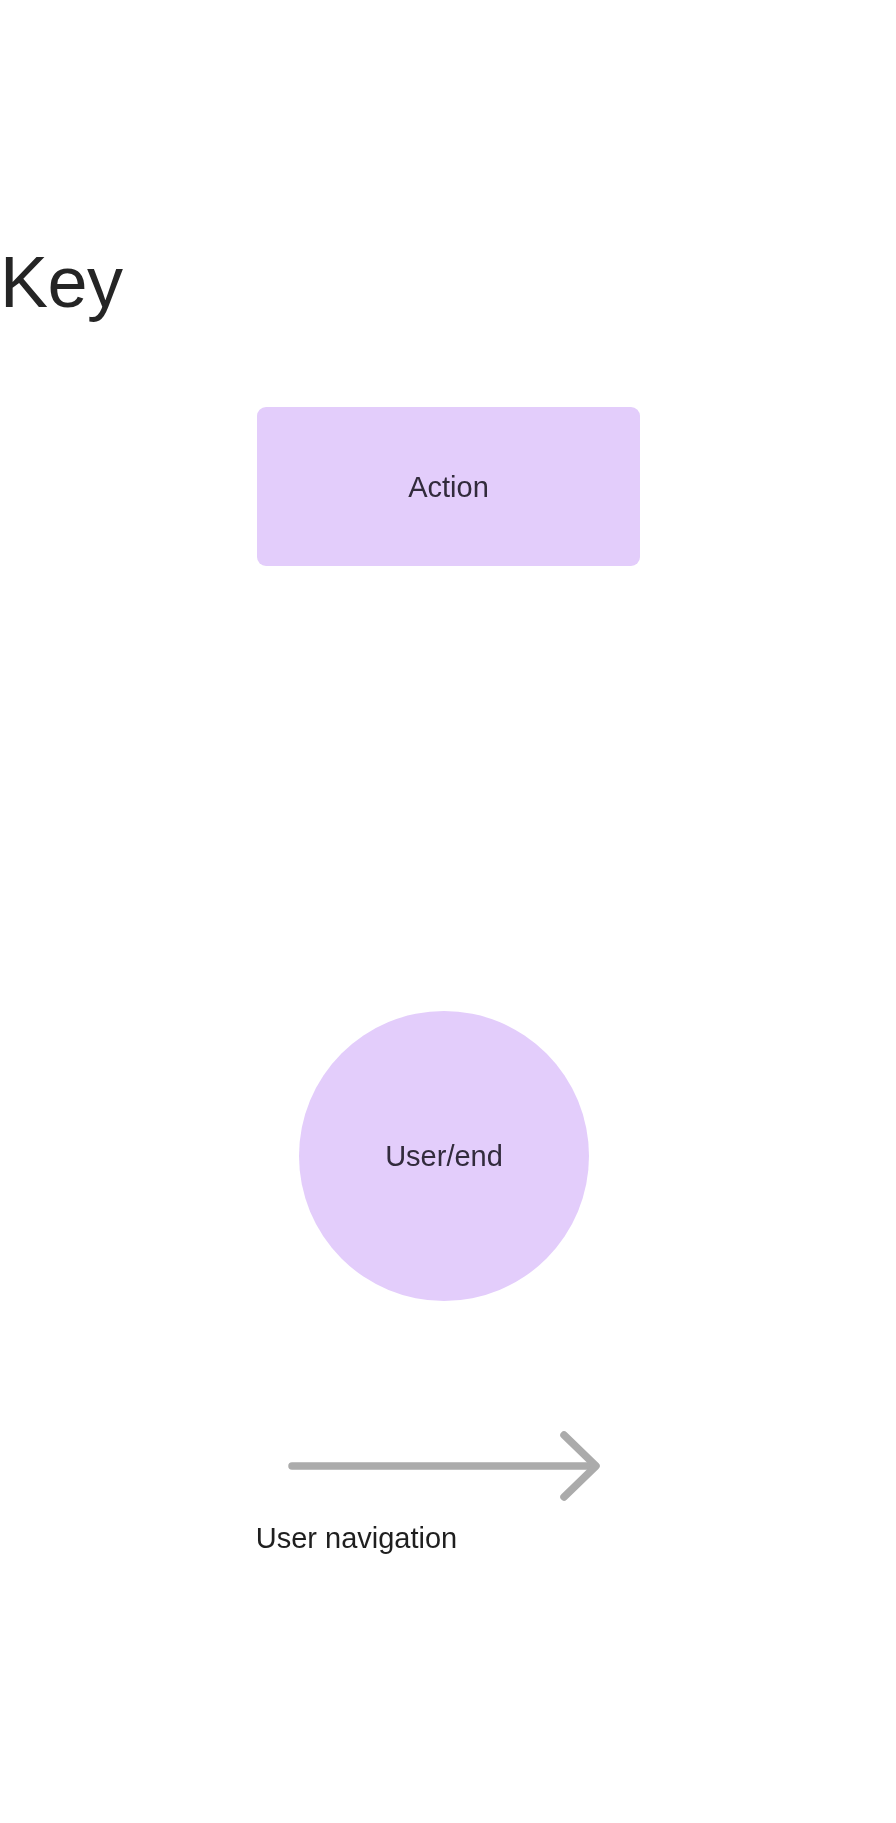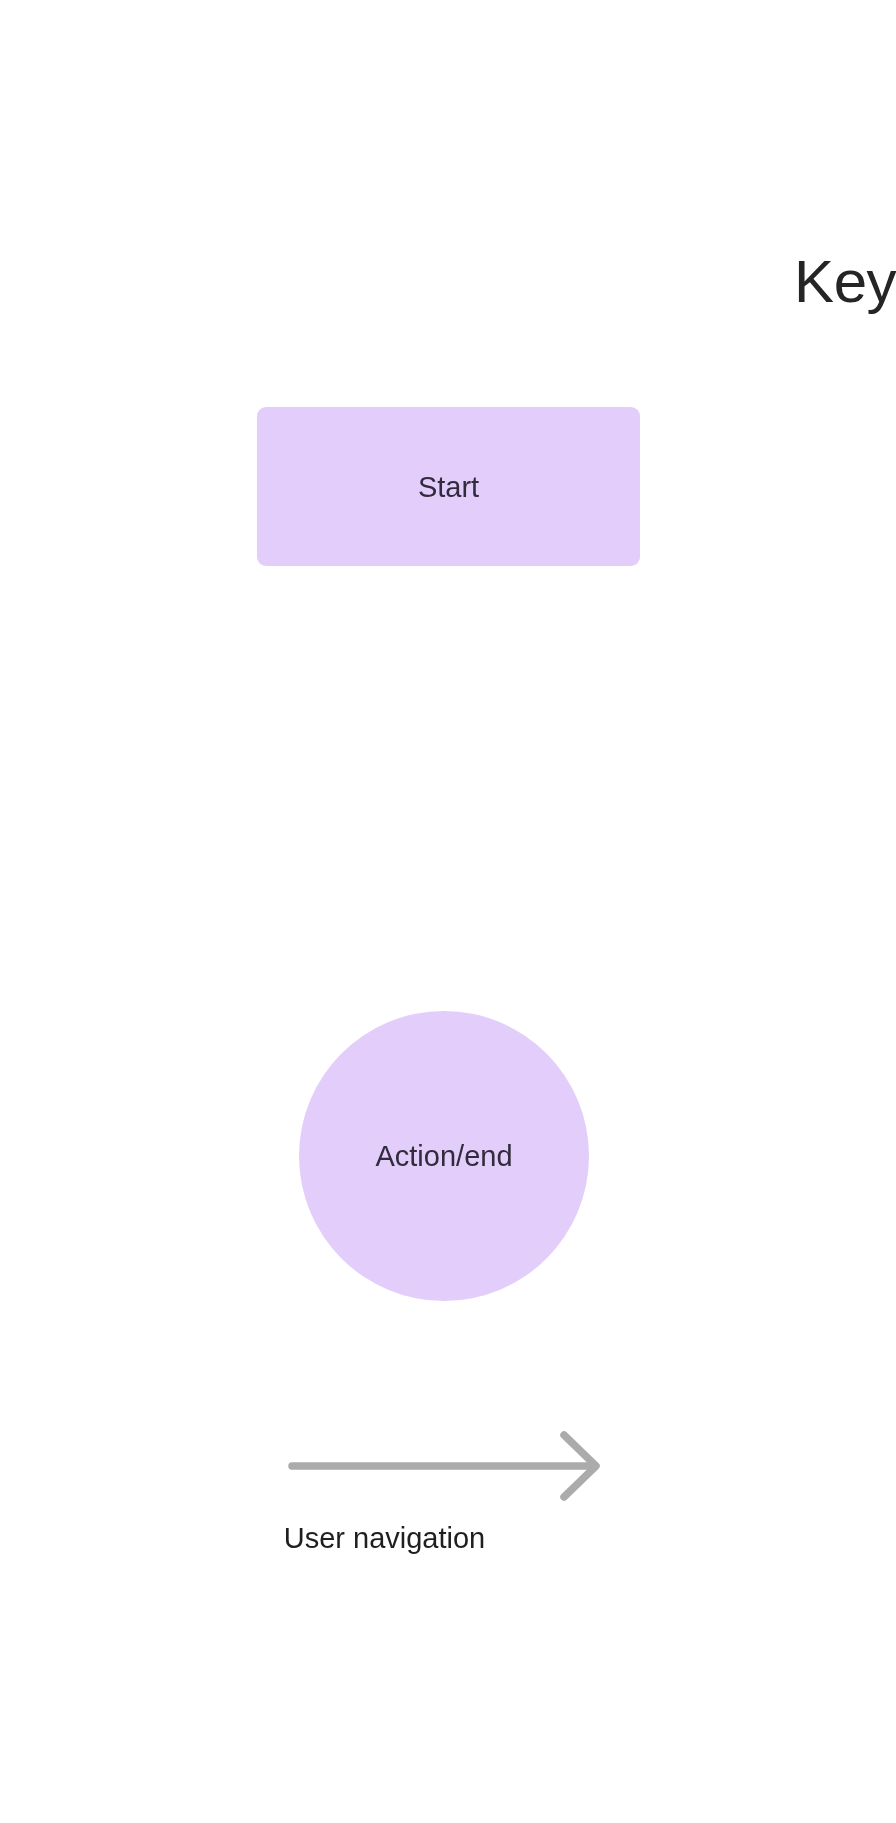--- a/index.html
+++ b/index.html
@@ -19,22 +19,22 @@
     background: #ffffff;
     overflow: hidden;
   }
 
   
   #page-title {
     position: absolute;
     left: 0;
     top: 238px;
     width: 896px;
-    text-align: right;
-    font-size: 60px;
+    text-align: left;
+    font-size: 72px;
     line-height: 88px;
     font-weight: 400;
     color: #252525;
     letter-spacing: -0.5px;
     white-space: nowrap;
   }
 
   
   .shape-label {
     position: relative;
@@ -116,37 +116,36 @@
   }
   #navigation-label {
     margin-top: 6px;
     width: 713px;
     text-align: center;
     font-size: 29px;
     line-height: 36px;
     font-weight: 400;
     color: #1f1f1f;
     white-space: nowrap;
-    margin-left: 28px;
   }
 </style>
 </head>
 <body>
 
 <div id="canvas">
 
   <div id="page-title">Key</div>
 
   <div id="action-node">
-    <span class="shape-label">Start</span>
+    <span class="shape-label">Action</span>
   </div>
 
 
   <div id="startend-node">
-    <span class="shape-label">Action/end</span>
+    <span class="shape-label">User/end</span>
   </div>
 
   <div id="navigation-legend">
     <svg id="navigation-arrow" viewBox="0 0 320 96" aria-hidden="true">
       <g fill="none" stroke="#ababab" stroke-width="7.5" stroke-linecap="round" stroke-linejoin="round">
         <line x1="4" y1="48" x2="307" y2="48"></line>
         <polyline points="276,17 308,48 276,79"></polyline>
       </g>
     </svg>
     <div id="navigation-label">User navigation</div>

